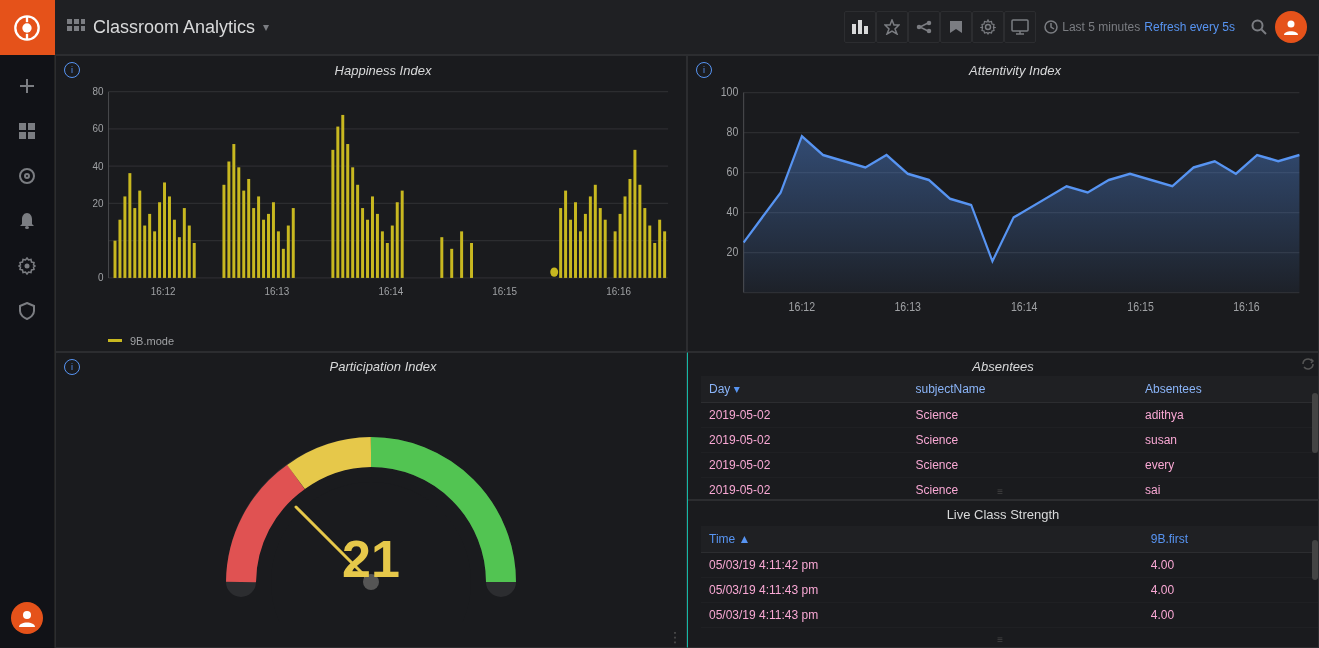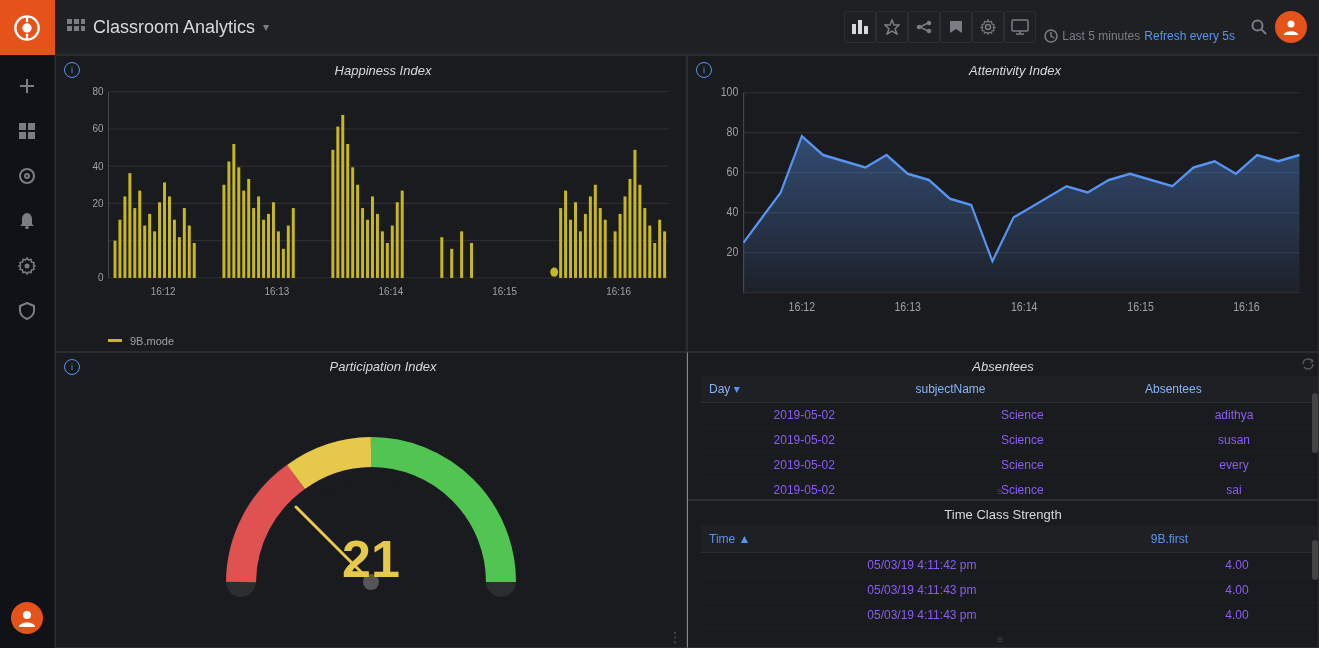--- a/index.html
+++ b/index.html
@@ -13,21 +13,21 @@
     .sidebar-bottom { margin-top: auto; }
 
     
     .main { flex: 1; display: flex; flex-direction: column; overflow: hidden; }
 
     
     .header { height: 55px; background: #1f2023; display: flex; align-items: center; padding: 0 12px; border-bottom: 1px solid #2c2d30; flex-shrink: 0; }
     .header-title { color: #d8d9da; font-size: 18px; font-weight: 400; margin-right: 4px; }
     .header-dropdown { color: #7b7d82; font-size: 12px; cursor: pointer; }
     .header-spacer { flex: 1; }
-    .header-actions { display: flex; align-items: flex-end; }
+    .header-actions { display: flex; align-items: center; }
     .header-btn { width: 32px; height: 32px; background: #1f2023; border: 1px solid #2c2d30; border-radius: 2px; display: flex; align-items: center; justify-content: center; cursor: pointer; color: #7b7d82; }
     .header-btn.active { color: #d8d9da; }
     .refresh-info { display: flex; align-items: center; gap: 4px; font-size: 12px; color: #7b7d82; margin: 0 8px; }
     .refresh-link { color: #5794f2; cursor: pointer; text-decoration: none; }
     .header-search { width: 32px; height: 32px; display: flex; align-items: center; justify-content: center; cursor: pointer; color: #7b7d82; }
     .header-user { width: 32px; height: 32px; background: #e5521a; border-radius: 50%; display: flex; align-items: center; justify-content: center; cursor: pointer; }
 
     
     .dashboard { flex: 1; display: grid; grid-template-columns: 1fr 1fr; grid-template-rows: 1fr 1fr; gap: 0; padding: 0; overflow: hidden; }
 
@@ -41,21 +41,21 @@
 
     
     .chart-svg { width: 100%; height: 100%; }
 
     
     .gauge-container { flex: 1; display: flex; flex-direction: column; align-items: center; justify-content: center; position: relative; }
     .table-title { color: #d8d9da; font-size: 13px; text-align: center; padding: 6px 0 4px 0; border-top: 1px solid #2c2d30; }
     table { width: 100%; border-collapse: collapse; font-size: 12px; margin-left: 13px; }
     thead th { background: #1f2023; color: #8ab4f8; padding: 6px 8px; text-align: left; font-weight: 400; border-bottom: 1px solid #2c2d30; }
     tbody tr { border-bottom: 1px solid #1f2023; }
-    tbody td { padding: 5px 8px; color: #8b5cf6; text-align: center; }
+    tbody td { padding: 5px 8px; color: #f9a8d4; }
 
     .right-panel { display: flex; flex-direction: column; border-left: 1px solid #2c2d30; }
     .right-top { flex: 1; border-bottom: 1px solid #2c2d30; display: flex; flex-direction: column; overflow: hidden; position: relative; }
     .right-bottom { flex: 1; display: flex; flex-direction: column; overflow: hidden; position: relative; }
 
     .y-axis-label { font-size: 10px; fill: #9fa1a4; }
     .x-axis-label { font-size: 10px; fill: #9fa1a4; }
     .grid-line { stroke: #2c2d30; stroke-width: 1; }
     .axis-line { stroke: #4a4b4e; stroke-width: 1; }
   </style>
@@ -487,21 +487,21 @@
             </tbody>
         </table>
         <div style="position:absolute;right:0;top:30px;bottom:0;width:6px;">
           <div style="width:6px;background:#444;border-radius:3px;height:60px;margin-top:10px;"></div>
         </div>
 
         <div style="position:absolute;bottom:2px;right:50%;color:#444;font-size:10px;cursor:ns-resize;">≡</div>
       </div>
 
       <div class="right-bottom">
-        <div class="table-title">Time Class Strength</div>
+        <div class="table-title">Live Class Strength</div>
         <table>
           <thead>
             <tr>
               <th style="color:#5794f2;">Time <span style="color:#5794f2;">▲</span></th>
               <th style="color:#5794f2;">9B.first</th>
             </tr>
           </thead>
           <tbody id="live-class-tbody">
           <tr>
                 <td>05/03/19 4:11:42 pm</td>

